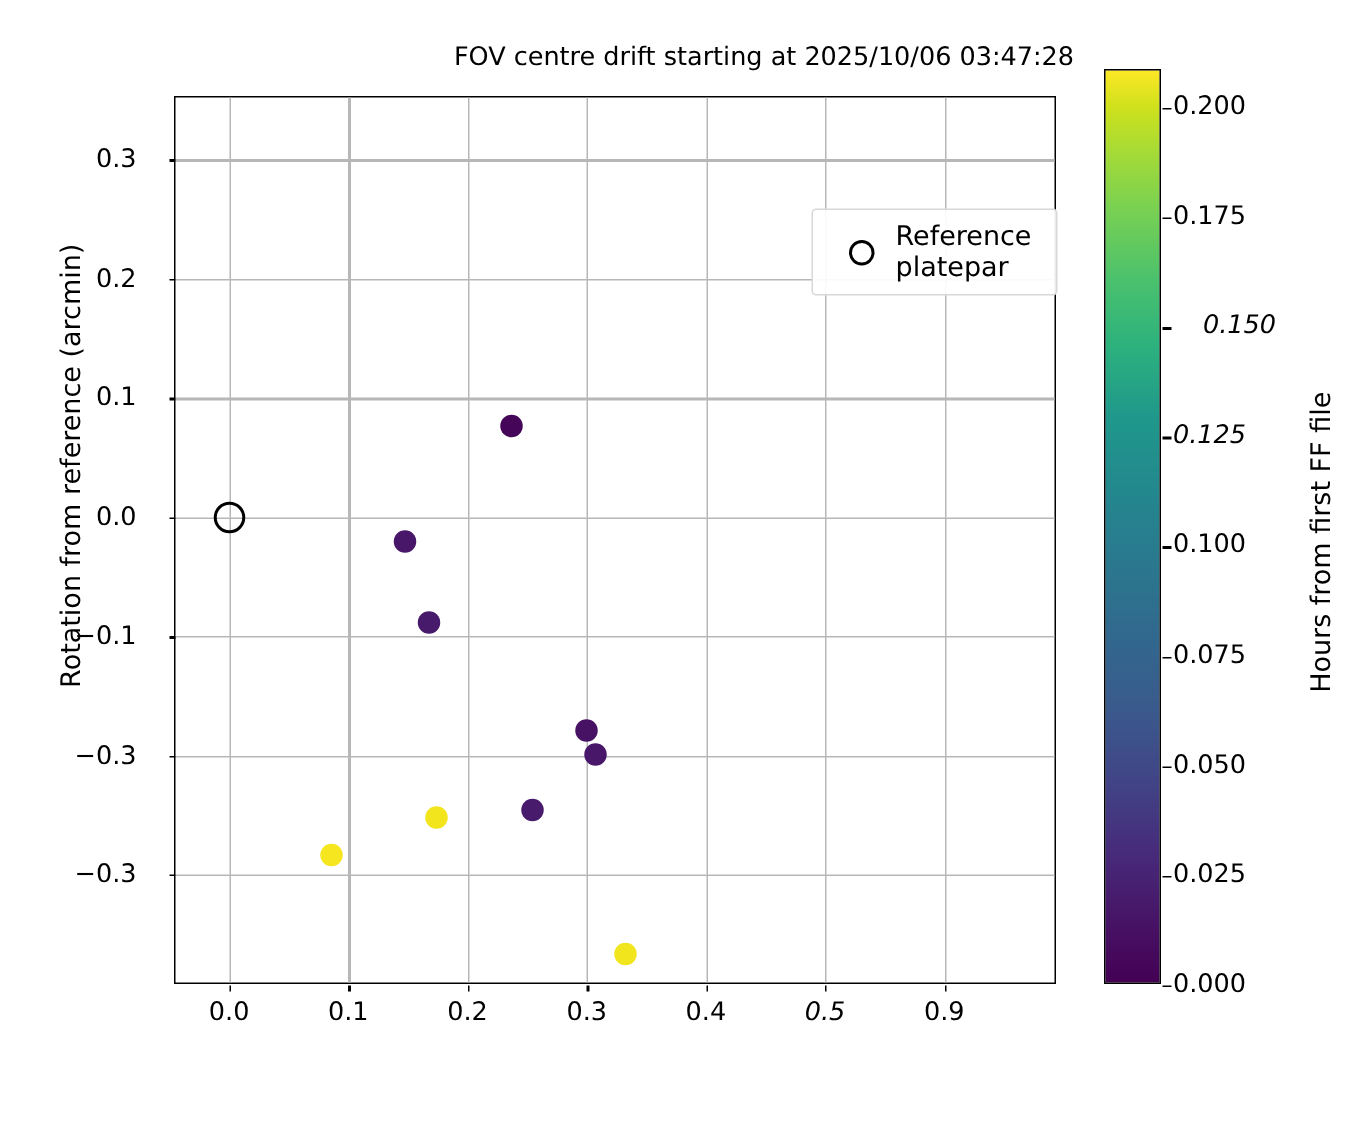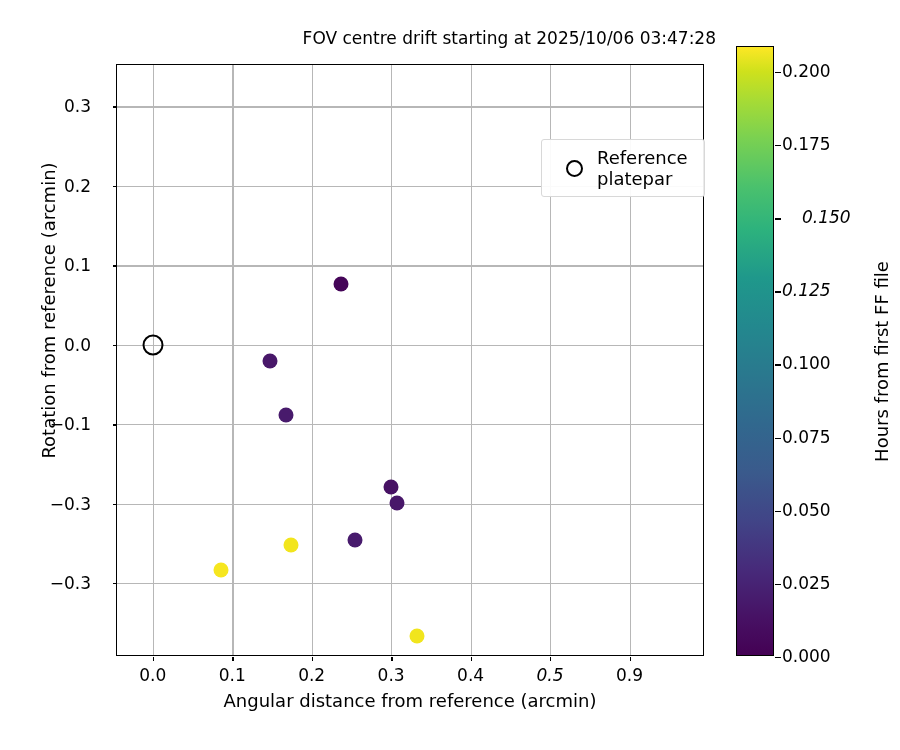--- a/index.html
+++ b/index.html
@@ -128,21 +128,20 @@
       <div class="tlab-x" style="left: 512.514px;">0.9</div>
       <div class="tlab-y" style="top: 518.099px;">−0.3</div>
       <div class="tlab-y" style="top: 438.636px;">−0.3</div>
       <div class="tlab-y" style="top: 359.173px;">−0.1</div>
       <div class="tlab-y" style="top: 279.71px;">0.0</div>
       <div class="tlab-y" style="top: 200.247px;">0.1</div>
       <div class="tlab-y" style="top: 120.784px;">0.2</div>
       <div class="tlab-y" style="top: 41.3208px;">0.3</div>
     </div>
 
-  <div id="xlabel">Angular distance from reference (arcmin)</div>
   <div id="ylabel">Rotation from reference (arcmin)</div>
 
   <div id="cbar">
       <div class="cb-tick" style="top: 610px;"></div>
       <div class="cb-tick" style="top: 536.859px;"></div>
       <div class="cb-tick" style="top: 463.717px;"></div>
       <div class="cb-tick" style="top: 390.576px;"></div>
       <div class="cb-tick" style="top: 317.434px;"></div>
       <div class="cb-tick" style="top: 244.293px;"></div>
       <div class="cb-tick" style="top: 171.151px;"></div>

